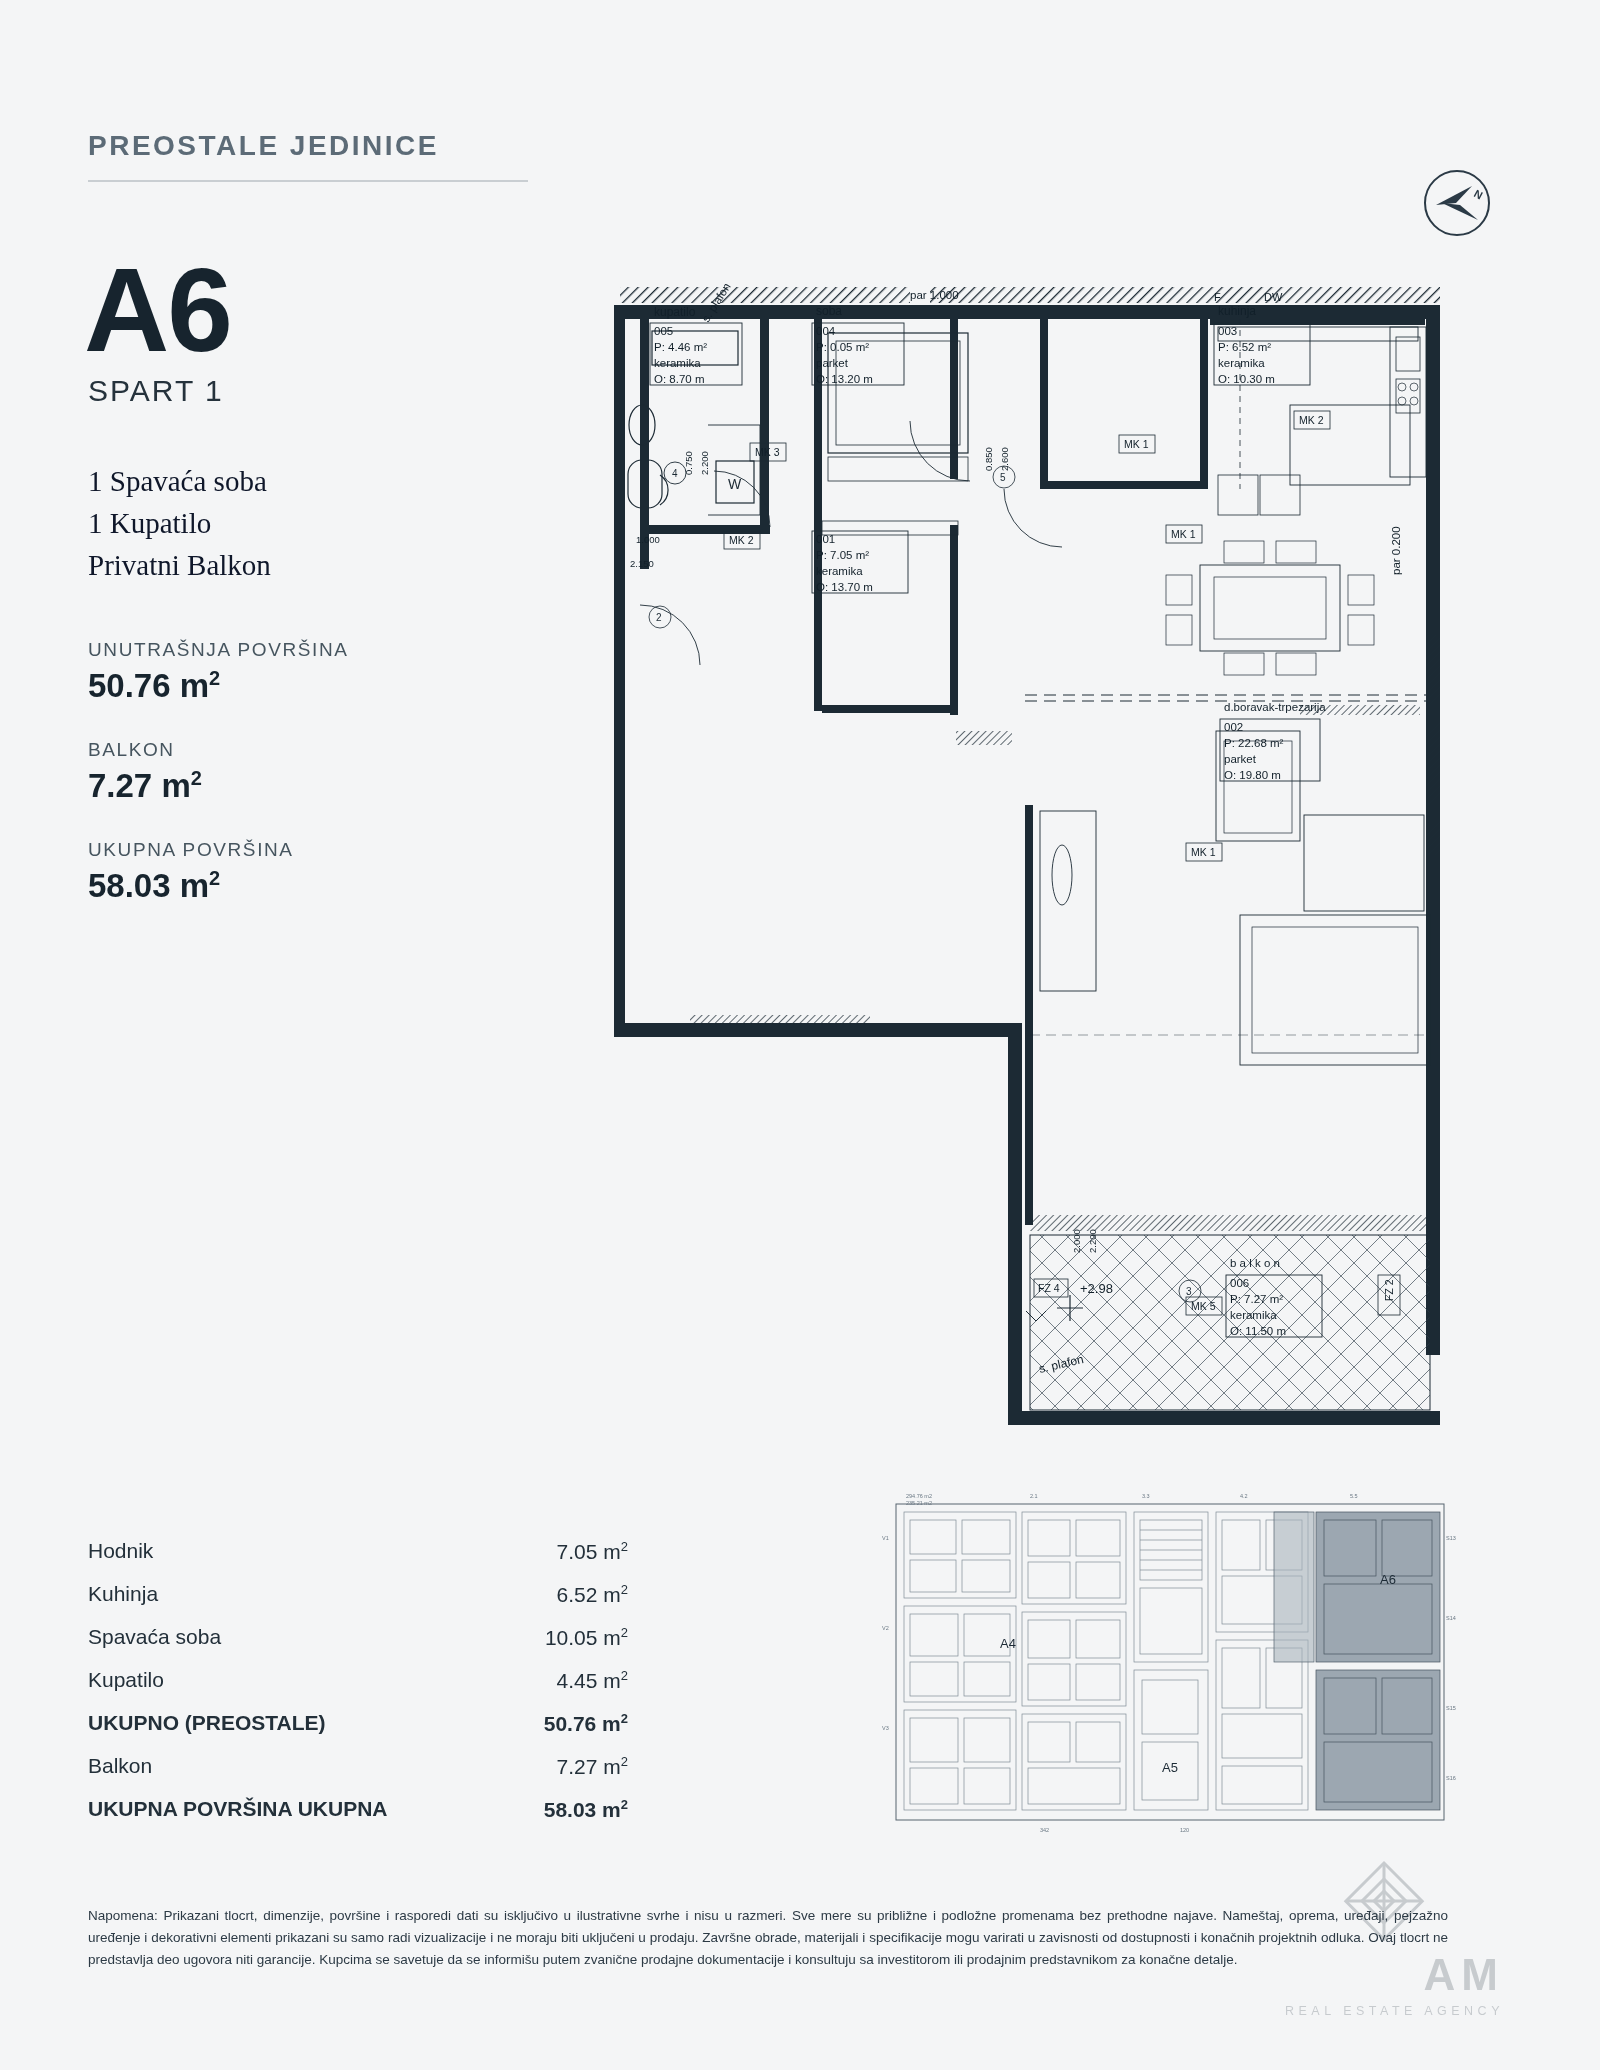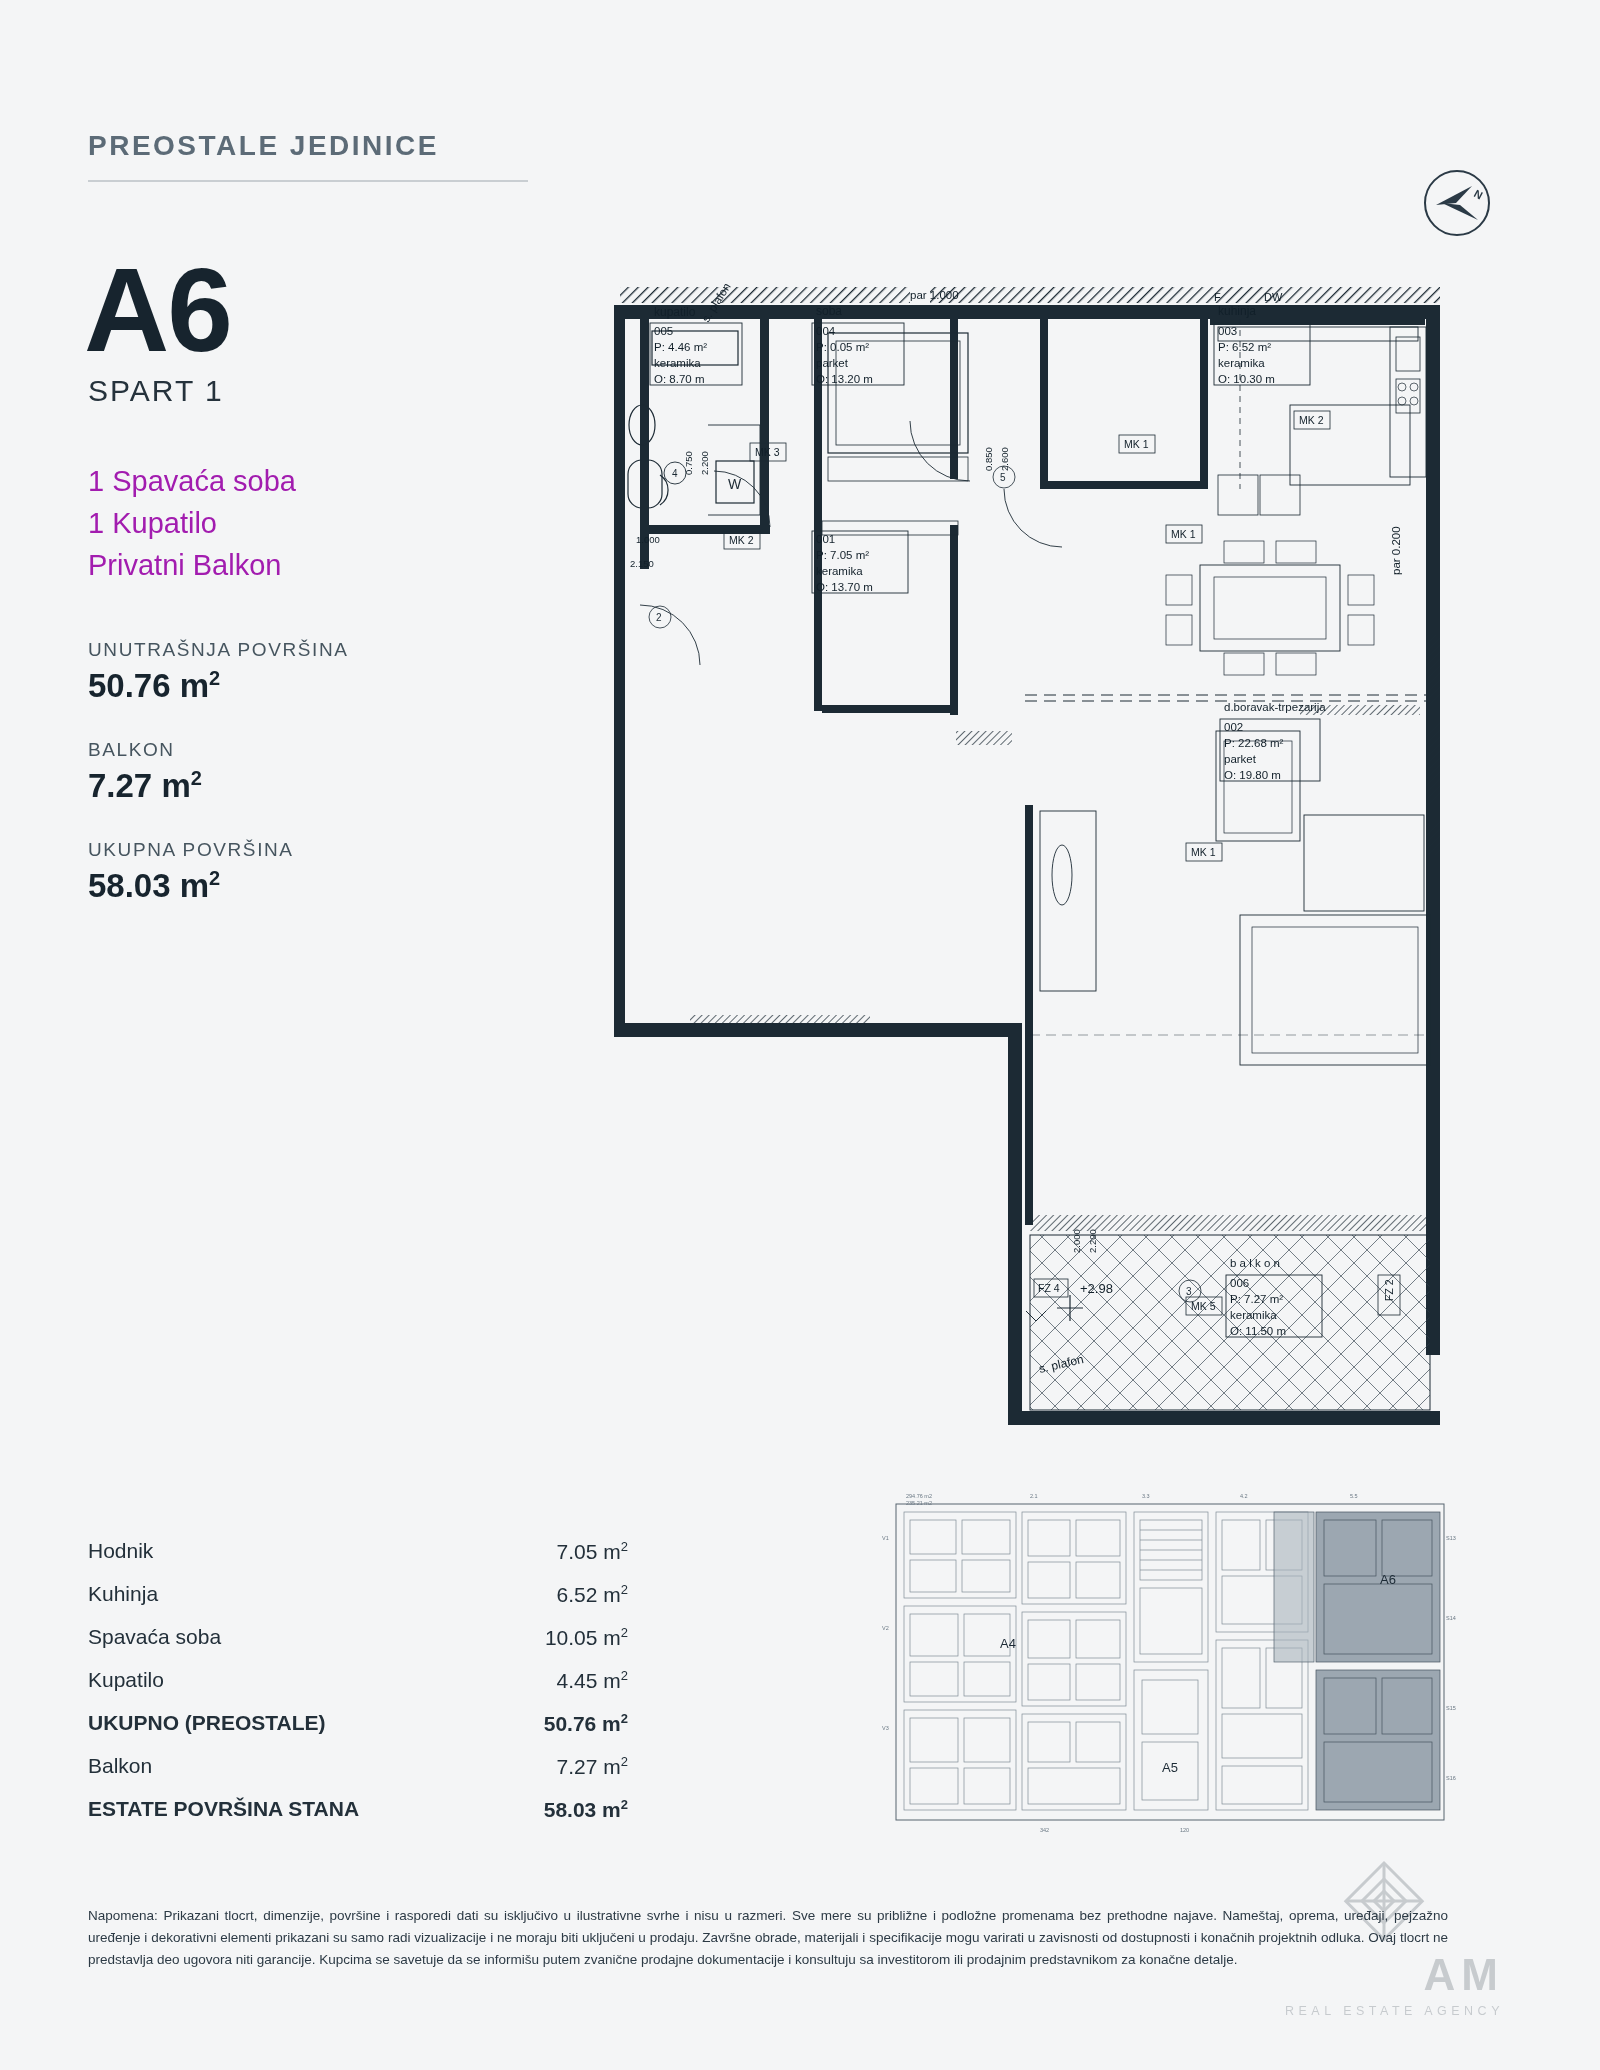--- a/index.html
+++ b/index.html
@@ -75,22 +75,23 @@
     color: #17242e;
   }
   .apt-sub {
     font-size: 30px;
     letter-spacing: 2px;
     color: #25323c;
     margin: 0 0 52px 0;
   }
   .feature {
     font-size: 29px;
-    color: #a21caf;
+    color: #0f172a;
     line-height: 1.45;
+    font-family: Liberation Serif, serif;
   }
   .areas { margin-top: 52px; }
   .area-label {
     font-size: 19px;
     letter-spacing: 1.6px;
     color: #46555f;
     margin-bottom: 6px;
   }
   .area-value {
     font-size: 33px;
@@ -559,21 +560,21 @@
     </div>
     <div class="sched-row bold">
       <span class="sched-name">UKUPNO (PREOSTALE)</span>
       <span class="sched-val"><span>50.76 m</span><sup>2</sup></span>
     </div>
     <div class="sched-row">
       <span class="sched-name">Balkon</span>
       <span class="sched-val"><span>7.27 m</span><sup>2</sup></span>
     </div>
     <div class="sched-row bold">
-      <span class="sched-name">ESTATE POVRŠINA STANA</span>
+      <span class="sched-name">UKUPNA POVRŠINA UKUPNA</span>
       <span class="sched-val"><span>58.03 m</span><sup>2</sup></span>
     </div>
   </div>
 
   <div class="disclaimer">
     <b>Napomena:</b><span> Prikazani tlocrt, dimenzije, površine i rasporedi dati su isključivo u ilustrativne svrhe i nisu u razmeri. Sve mere su približne i podložne promenama bez prethodne najave. Nameštaj, oprema, uređaji, pejzažno uređenje i dekorativni elementi prikazani su samo radi vizualizacije i ne moraju biti uključeni u prodaju. Završne obrade, materijali i specifikacije mogu varirati u zavisnosti od dostupnosti i konačnih projektnih odluka. Ovaj tlocrt ne predstavlja deo ugovora niti garancije. Kupcima se savetuje da se informišu putem zvanične prodajne dokumentacije i konsultuju sa investitorom ili prodajnim predstavnikom za konačne detalje.</span>
   </div>
 
   <div class="logo">
     <div class="logo-mark">

